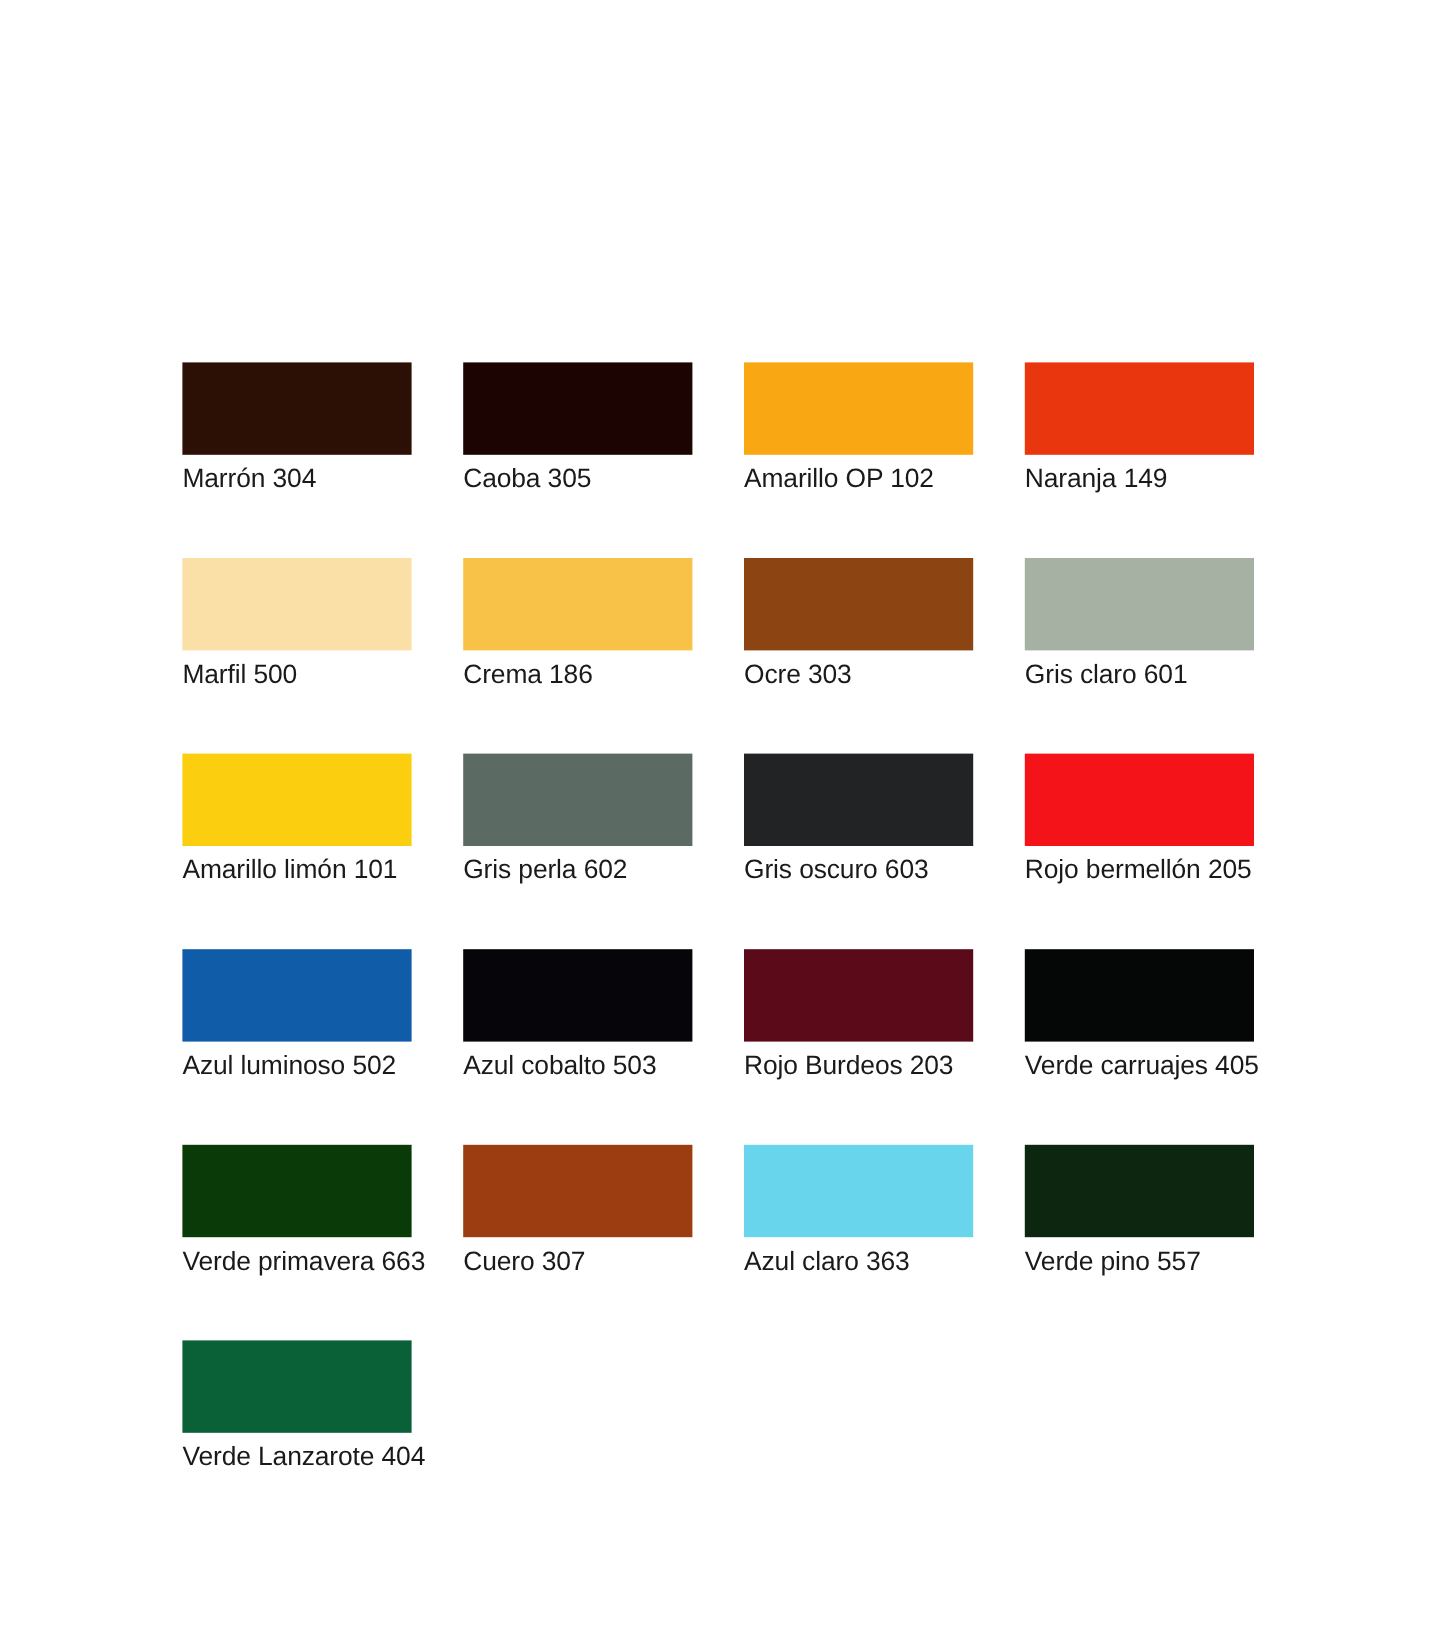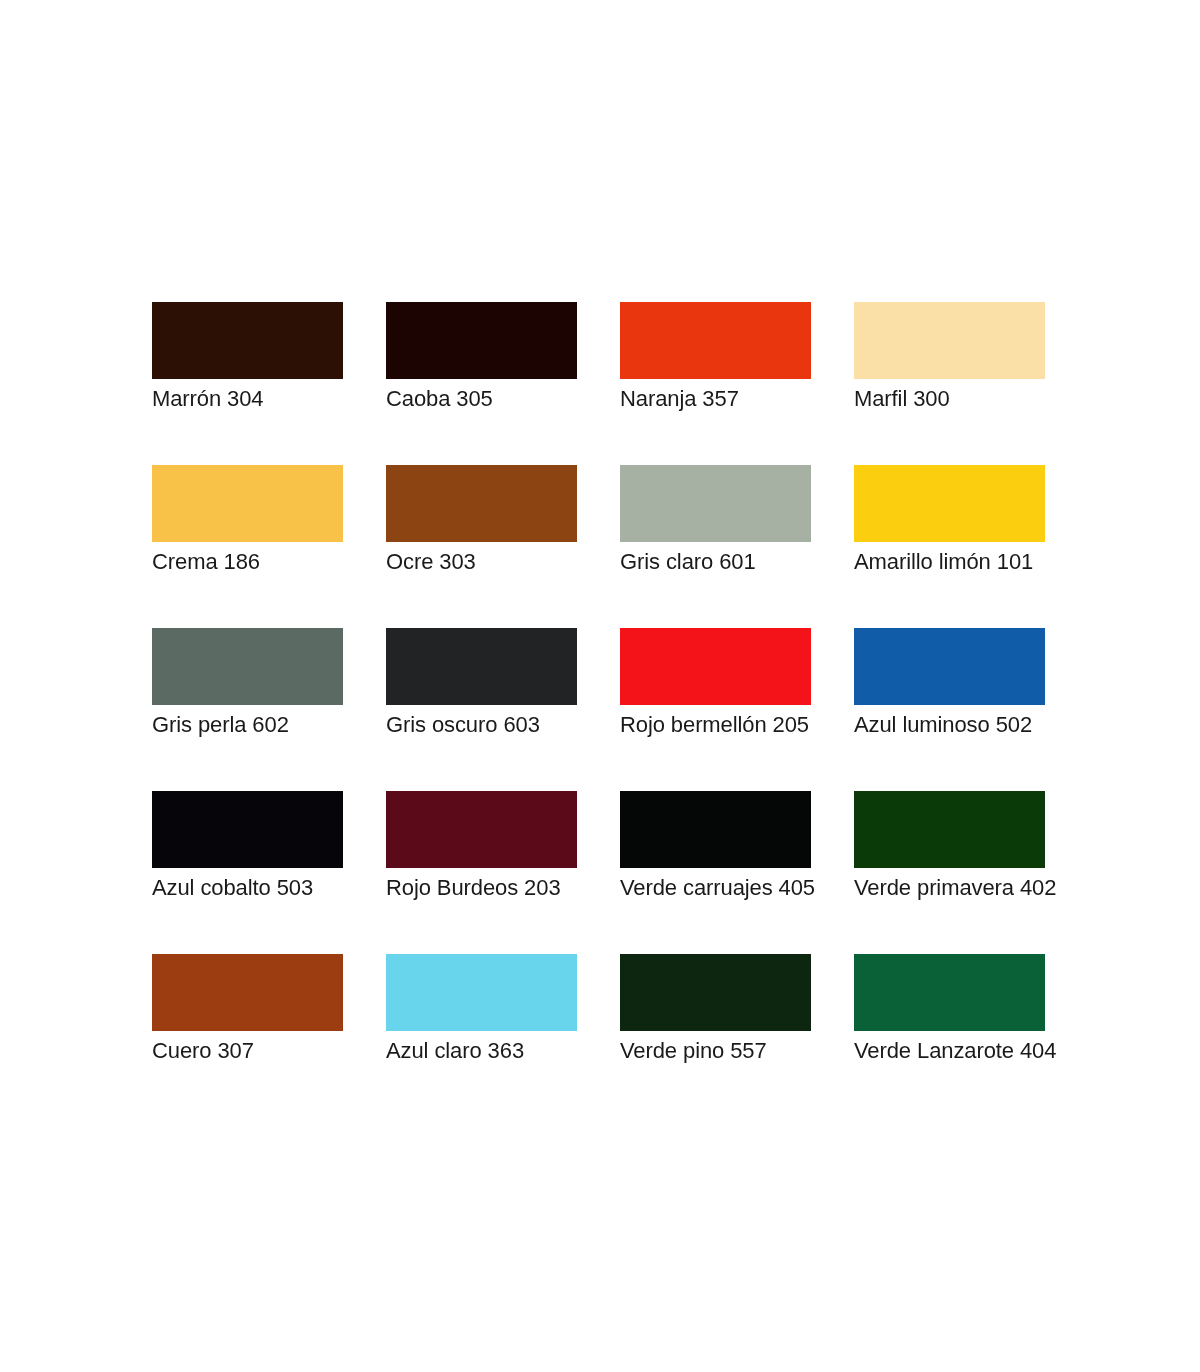--- a/index.html
+++ b/index.html
@@ -57,26 +57,30 @@
   <div class="swatch-grid">
       <div class="swatch-cell">
         <span class="swatch-chip" style="background: rgb(45, 16, 5);"></span>
         <span class="swatch-label">Marrón 304</span>
       </div>
       <div class="swatch-cell">
         <span class="swatch-chip" style="background: rgb(28, 4, 3);"></span>
         <span class="swatch-label">Caoba 305</span>
       </div>
       <div class="swatch-cell">
+        <span class="swatch-chip" style="background: rgb(249, 168, 19);"></span>
+        <span class="swatch-label">Amarillo OP 102</span>
+      </div>
+      <div class="swatch-cell">
         <span class="swatch-chip" style="background: rgb(233, 54, 15);"></span>
-        <span class="swatch-label">Naranja 357</span>
+        <span class="swatch-label">Naranja 149</span>
       </div>
       <div class="swatch-cell">
         <span class="swatch-chip" style="background: rgb(250, 223, 166);"></span>
-        <span class="swatch-label">Marfil 300</span>
+        <span class="swatch-label">Marfil 500</span>
       </div>
       <div class="swatch-cell">
         <span class="swatch-chip" style="background: rgb(248, 194, 72);"></span>
         <span class="swatch-label">Crema 186</span>
       </div>
       <div class="swatch-cell">
         <span class="swatch-chip" style="background: rgb(140, 69, 18);"></span>
         <span class="swatch-label">Ocre 303</span>
       </div>
       <div class="swatch-cell">
@@ -110,21 +114,21 @@
       <div class="swatch-cell">
         <span class="swatch-chip" style="background: rgb(90, 10, 25);"></span>
         <span class="swatch-label">Rojo Burdeos 203</span>
       </div>
       <div class="swatch-cell">
         <span class="swatch-chip" style="background: rgb(5, 7, 6);"></span>
         <span class="swatch-label">Verde carruajes 405</span>
       </div>
       <div class="swatch-cell">
         <span class="swatch-chip" style="background: rgb(10, 58, 8);"></span>
-        <span class="swatch-label">Verde primavera 402</span>
+        <span class="swatch-label">Verde primavera 663</span>
       </div>
       <div class="swatch-cell">
         <span class="swatch-chip" style="background: rgb(155, 61, 17);"></span>
         <span class="swatch-label">Cuero 307</span>
       </div>
       <div class="swatch-cell">
         <span class="swatch-chip" style="background: rgb(104, 213, 236);"></span>
         <span class="swatch-label">Azul claro 363</span>
       </div>
       <div class="swatch-cell">

